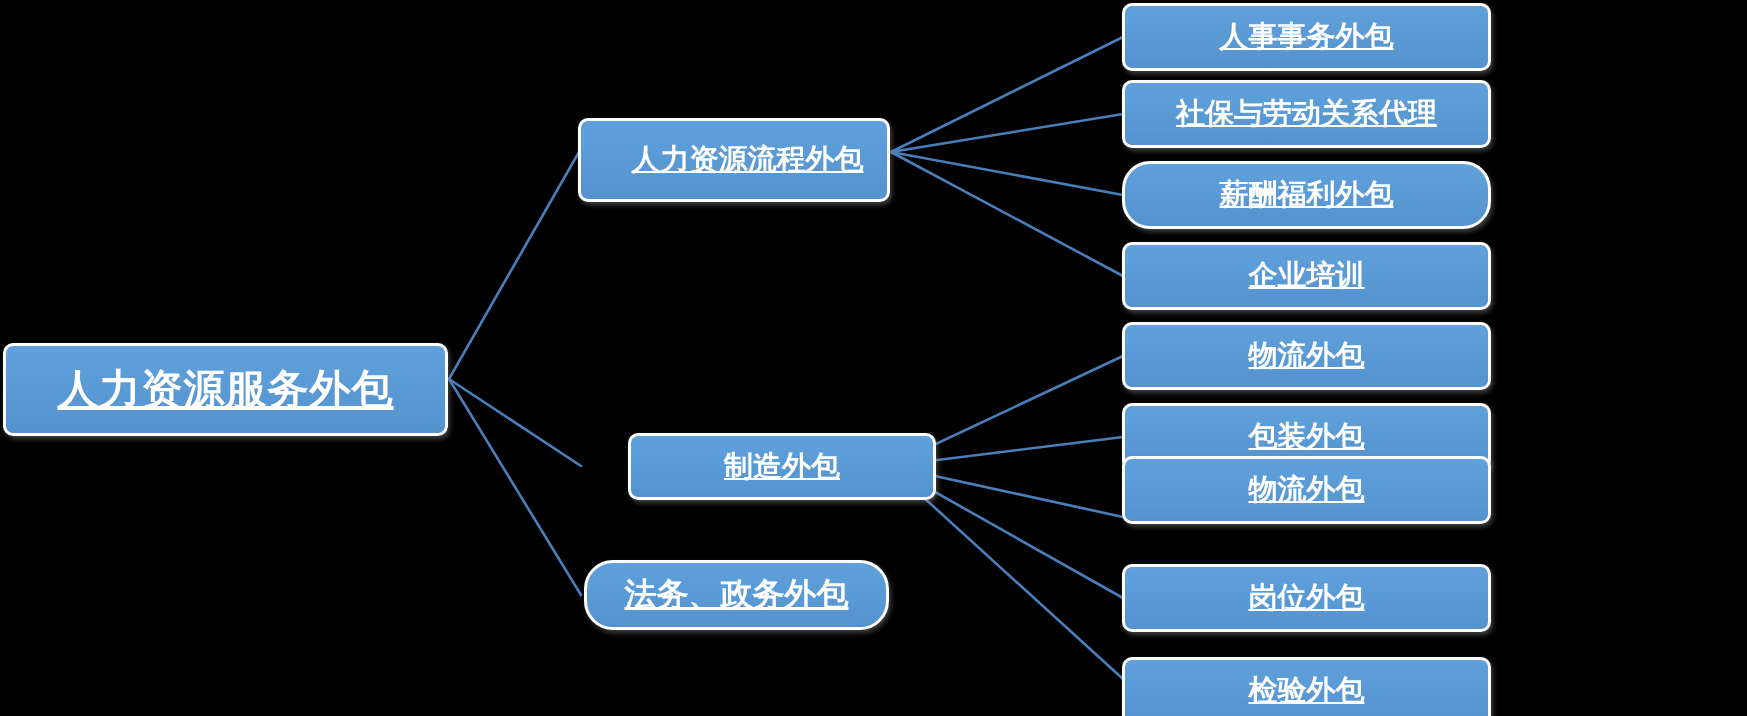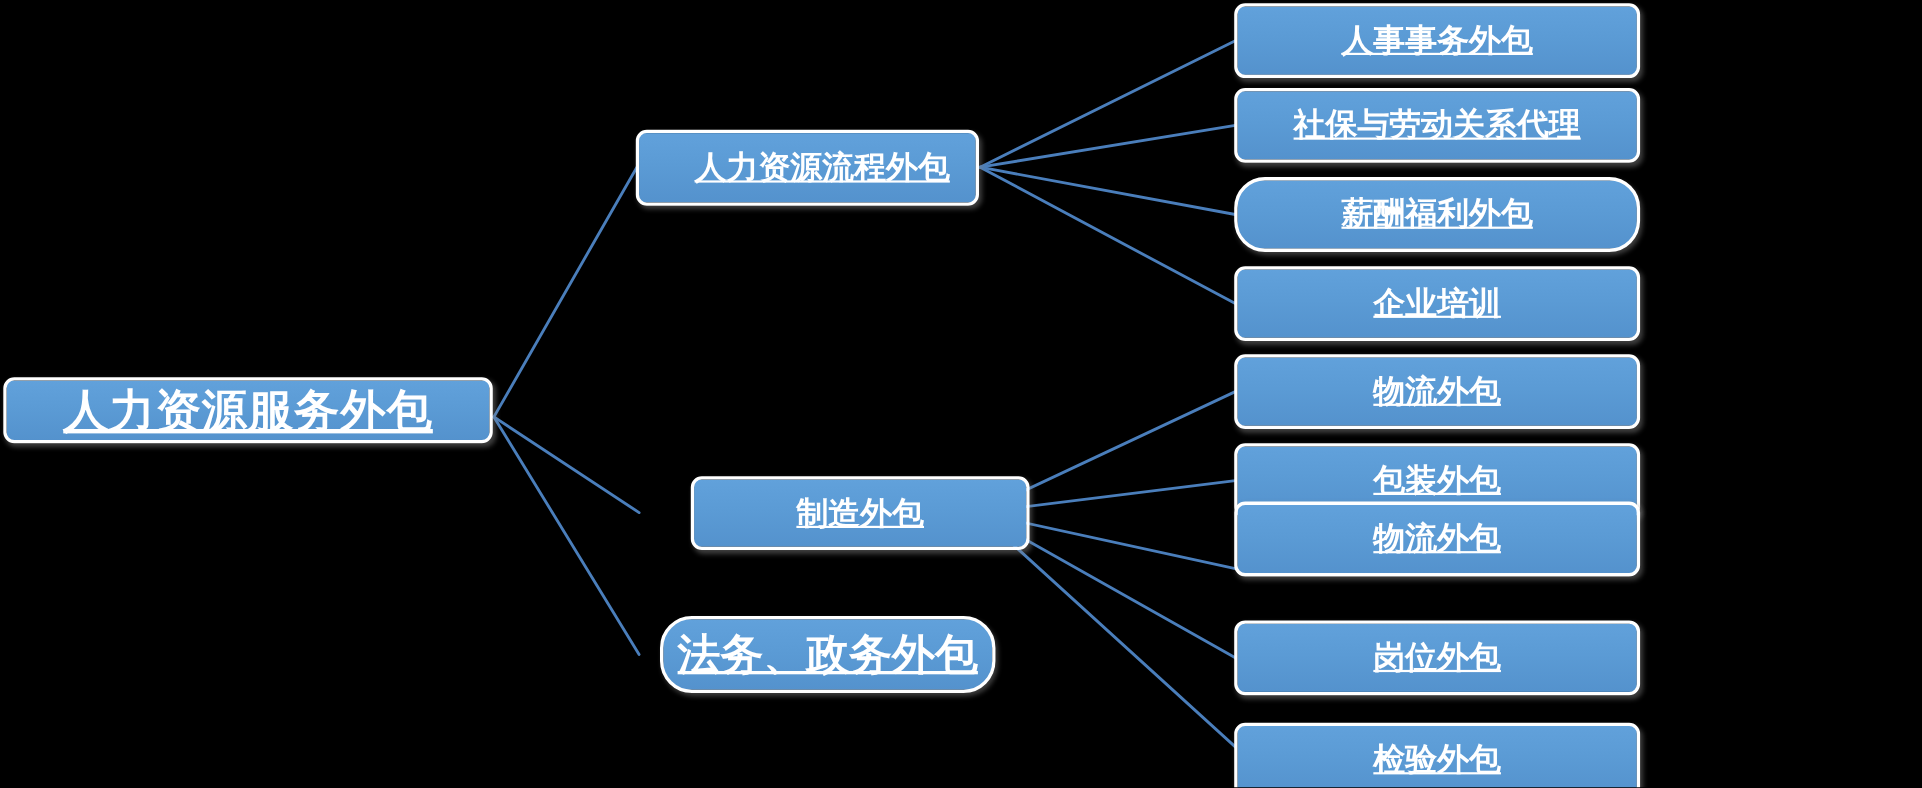--- a/index.html
+++ b/index.html
@@ -12,24 +12,24 @@
   .node {
     position:absolute; z-index:2; box-sizing:border-box;
     background:linear-gradient(180deg,#61a1db 0%,#5b9bd5 45%,#5492cd 100%);
     border:3px solid #ffffff; border-radius:10px;
     box-shadow:2px 3px 5px rgba(140,140,140,0.45);
     color:#ffffff; font-weight:bold;
     display:flex; align-items:center; justify-content:center;
     white-space:nowrap;
     text-decoration:underline;
   }
-  .node.root   { left:3px;    top:343px; width:445px; height:60px; font-size:41px; letter-spacing:1px; }
-  .node.branch-0 { left:578px; top:118px; width:312px; height:69px; font-size:29px;padding-left:27px; }
+  .node.root   { left:3px;    top:343px; width:445px; height:93px; font-size:41px; letter-spacing:1px; }
+  .node.branch-0 { left:578px; top:118px; width:312px; height:84px; font-size:29px;padding-left:27px; }
   .node.branch-1 { left:580px; top:433px; width:308px; height:67px; font-size:29px;margin-left:48px; }
-  .node.branch-2 { left:600px; top:560px; width:305px; height:70px; font-size:39px;border-radius:29px; }
+  .node.branch-2 { left:584px; top:560px; width:305px; height:70px; font-size:32px;border-radius:29px; }
   .node.leaf   { left:1122px; width:369px; height:68px; font-size:29px; }
   .leaf-0 { top:3px; }   .leaf-1 { top:80px; }  .leaf-2 { top:161px;border-radius:28px; }
   .leaf-3 { top:242px;text-align:right; } .leaf-4 { top:322px; } .leaf-5 { top:403px; }
   .leaf-6 { top:456px; } .leaf-7 { top:564px; } .leaf-8 { top:645px;margin-top:12px; }
 </style>
 </head>
 <body>
 
 <div class="canvas">
 

